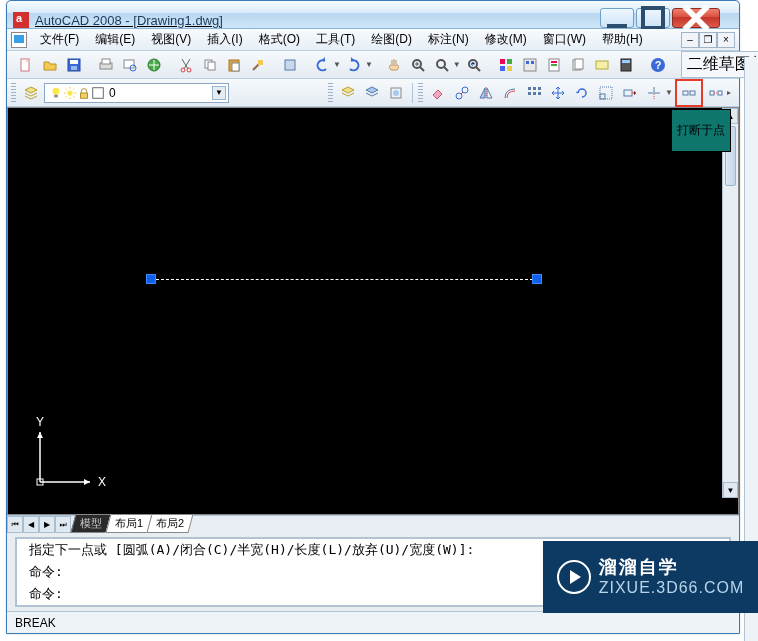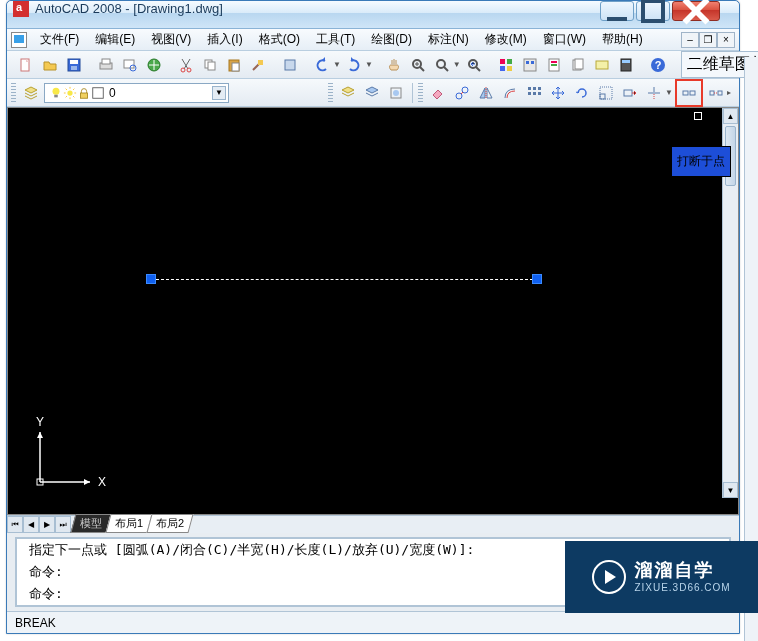--- a/index.html
+++ b/index.html
@@ -23,23 +23,24 @@
     box-shadow: 0 0 2px rgba(0,0,0,0.2);
     display: flex;
     flex-direction: column;
   }
   
   .titlebar {
     height: 28px;
     background: linear-gradient(#f6fbff, #d9ebf9 45%, #b9d7f0 46%, #cfe5f7);
     border-bottom: 1px solid #8ab3d6;
     display: flex;
-    align-items: flex-start;
+    align-items: flex-end;
     padding: 0 19px 0 6px;
     border-radius: 5px 5px 0 0;
+    text-decoration: underline;
   }
   .titlebar .app-icon {
     width: 16px; height: 16px;
     background: #d32f2f;
     display: inline-block;
     margin-right: 6px;
     position: relative;
   }
   .titlebar .app-icon::after{
     content:"a"; color:#fff; font-size:11px; font-weight:bold;
@@ -117,22 +118,22 @@
     display:flex; align-items:center; justify-content:center; font-size:8px;
   }
   .tab-label {
     border:1px solid #a8bed2; padding:2px 5px; background:#f4f8fc; font-size:16px;
     white-space:nowrap;
   }
   .highlight-box {
     border:2px solid #e83a2a; padding:1px;
   }
   .tooltip {
-    position:absolute; background:#1d4ed8; border:1px solid #000;
-    padding:6px 5px; font-size:12px; z-index:100;margin-top:37px;
+    position:absolute; background:#0f766e; border:1px solid #000;
+    padding:12px 5px; font-size:12px; z-index:100;
   }
   
   .draw-area {
     flex:1; background:#000; position:relative; overflow:hidden;
     border:1px solid #888; margin:0;
   }
   .coord-axis { position:absolute; left:22px; bottom:22px; }
   .scroll-v { position:absolute; right:0; top:0; bottom:16px; width:16px;
     background:#e8eef4; border-left:1px solid #b0c4d6; }
   .scroll-v .thumb { position:absolute; left:2px; right:2px; top:18px; height:60px;
@@ -162,35 +163,35 @@
   .grip-sq { position:absolute; width:10px; height:10px; background:#1060f0; border:1px solid #3a8aff; }
   .sel-line {
     position:absolute; border-top:1px dashed #fff;
   }
   .pickbox {
     position:absolute; width:8px; height:8px; border:1px solid #fff;
   }
   
   .watermark {
     position:absolute; right:0; bottom:28px;
-    width:193px; height:72px; background:#0d3a62;
+    width:215px; height:72px; background:#0d3a62;
     display:flex; align-items:center; justify-content:center;
     color:#fff; z-index:50;
   }
   .watermark .play {
     width:34px;height:34px; border:2px solid #fff; border-radius:50%;
     display:flex;align-items:center;justify-content:center; margin-right:8px;
   }
   .watermark .play::after{
     content:""; border-left:11px solid #fff; border-top:7px solid transparent;
     border-bottom:7px solid transparent; margin-left:3px;
   }
   .wm-text { line-height:1.2; }
   .wm-text .big { font-size:18px; font-weight:bold; letter-spacing:2px; }
-  .wm-text .small { font-size:10px; letter-spacing:1px; color:#b8d4ea; }
+  .wm-text .small { font-size:16px; letter-spacing:1px; color:#b8d4ea; }
   
   .side-strip { position:absolute; right:0; top:57px; bottom:0; width:14px;
     background:#eef3f8; border-left:1px solid #b0c4d6; }
 </style>
 </head>
 <body>
 
 <div class="window">
 
   <div class="titlebar">

